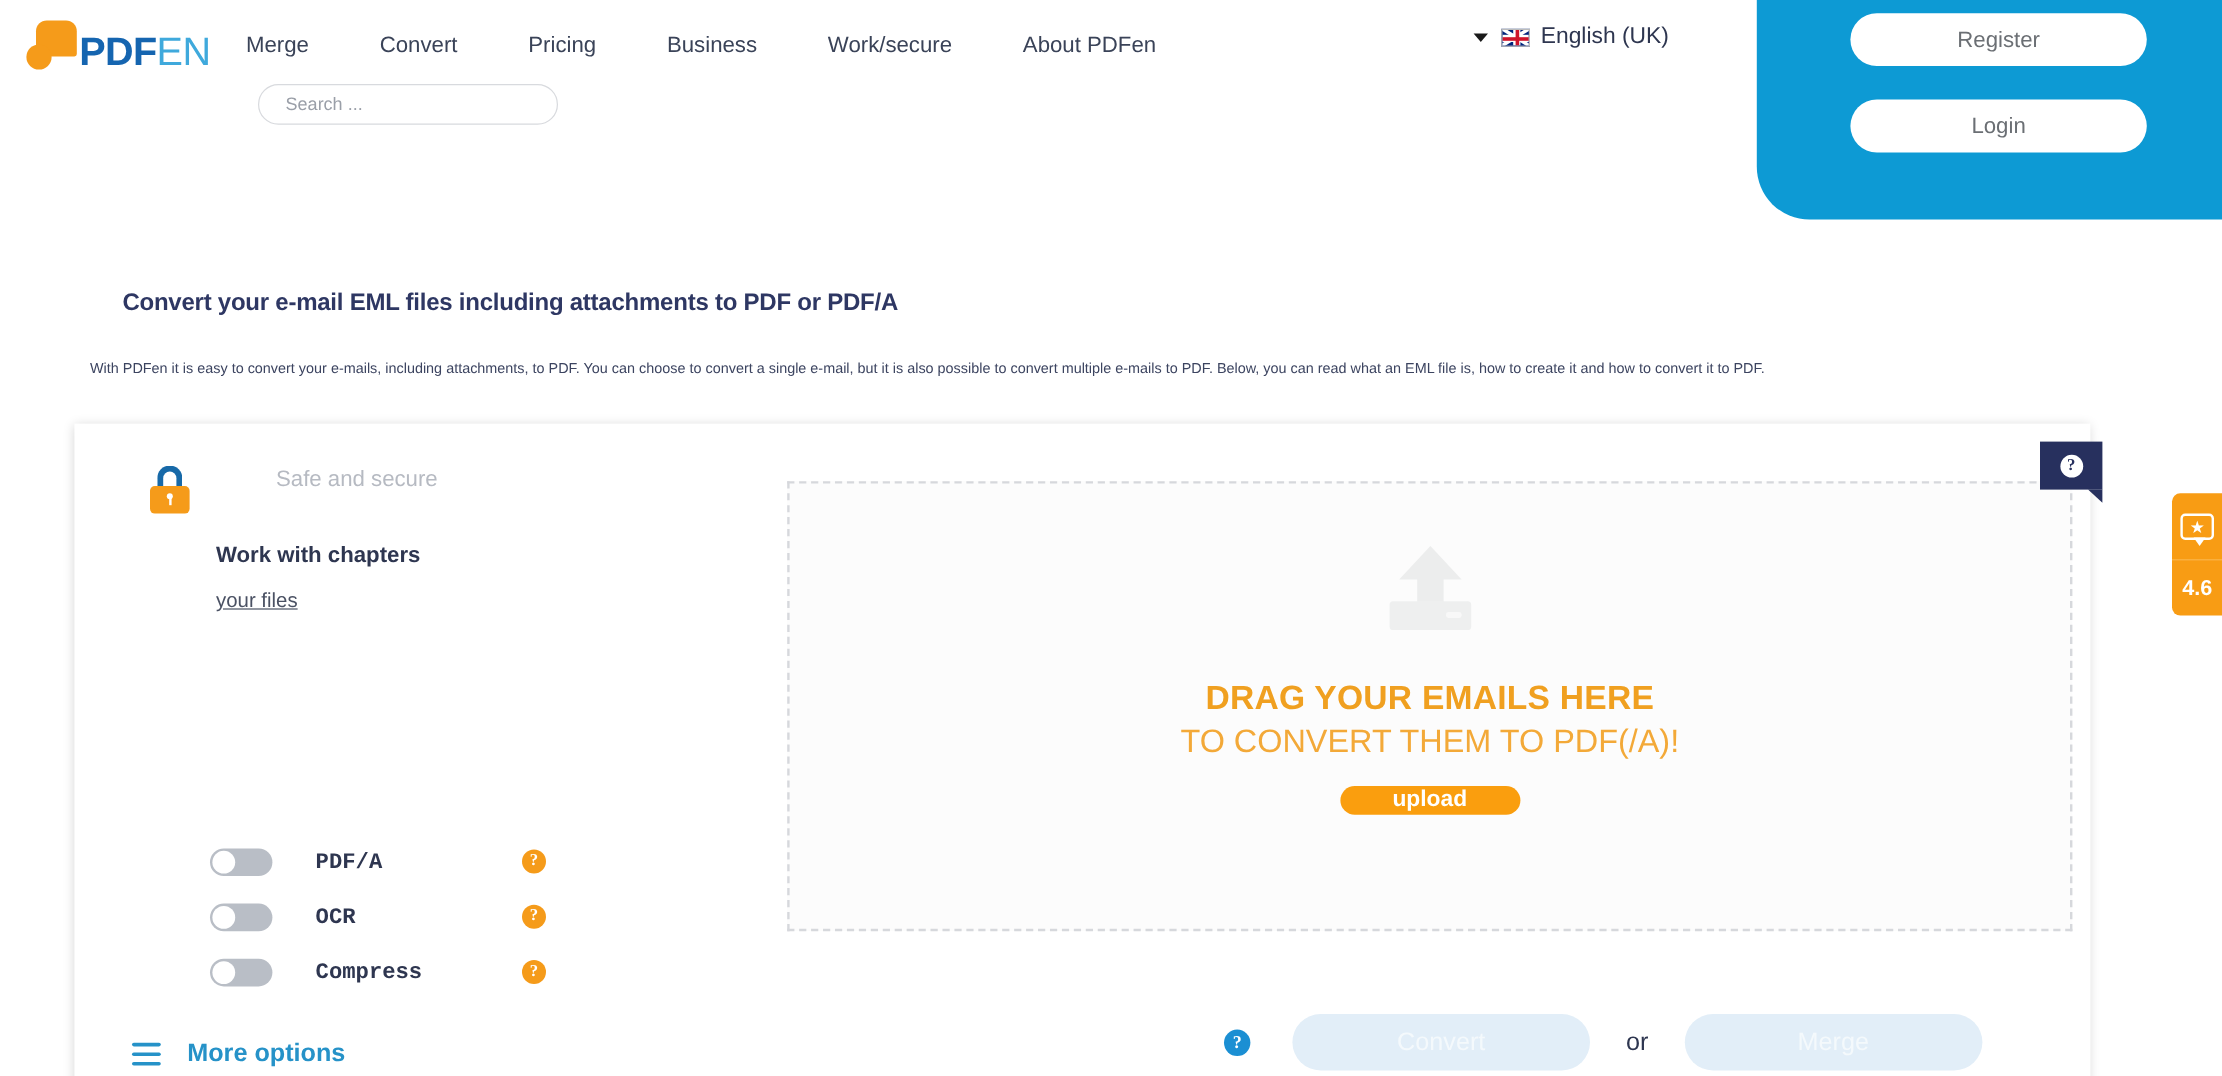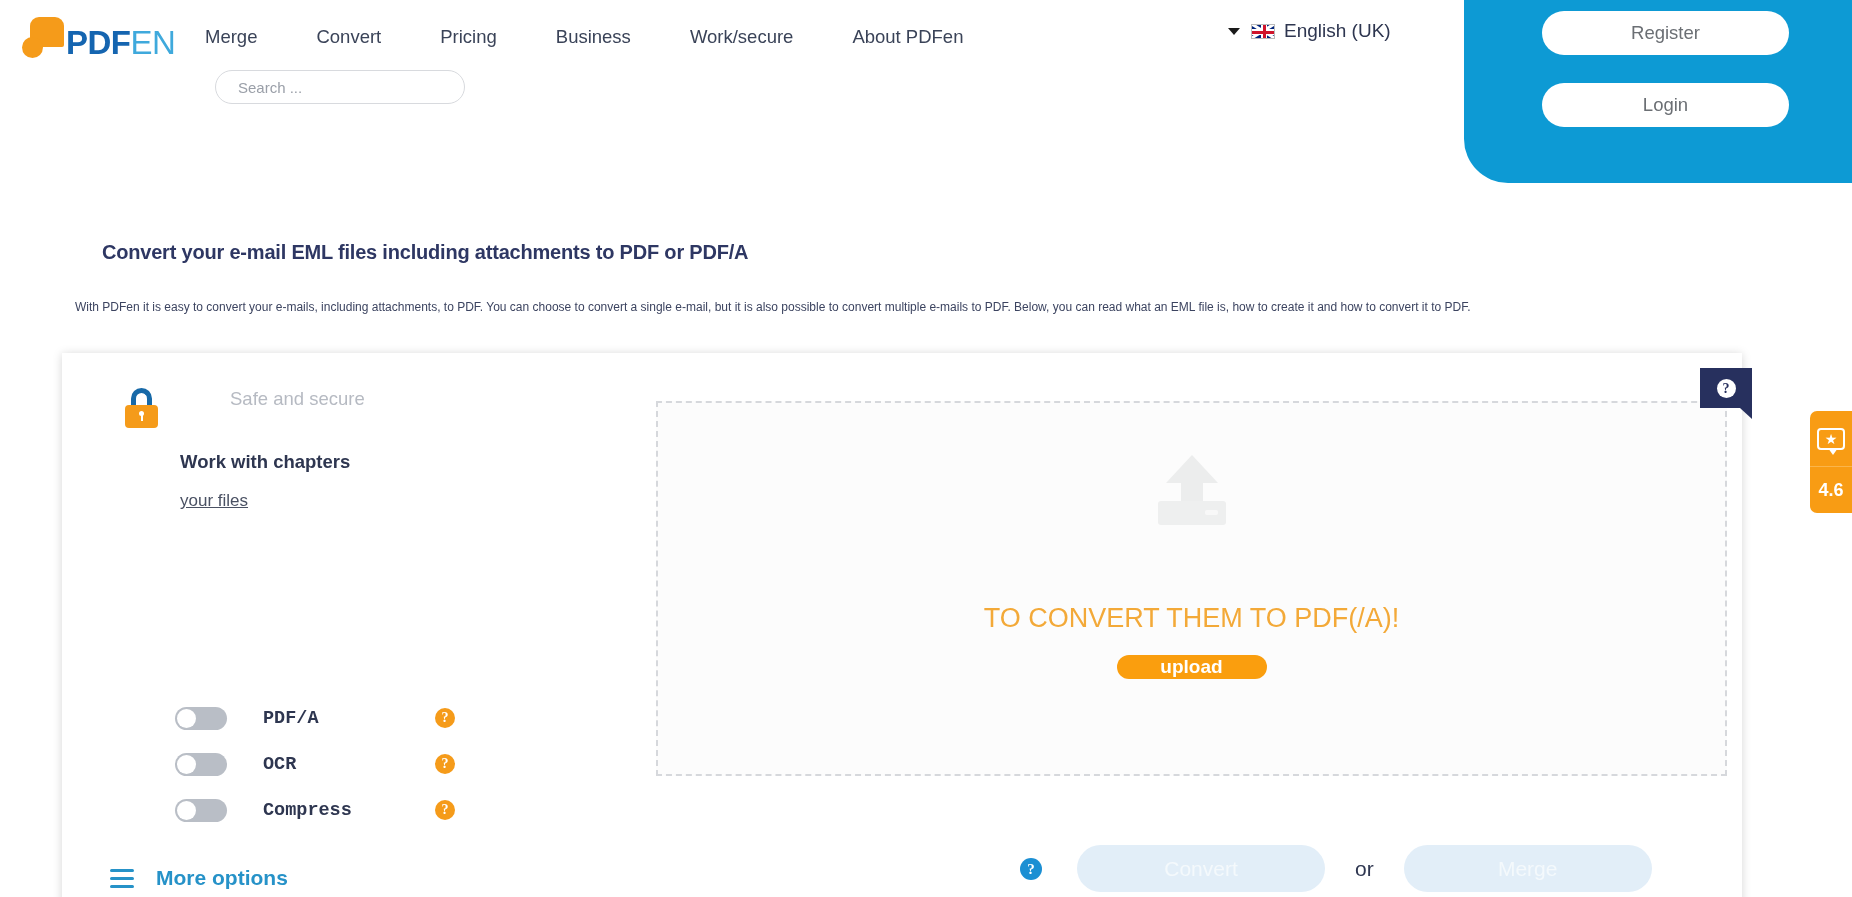--- a/index.html
+++ b/index.html
@@ -654,20 +654,21 @@
     <div class="opt-label">Compress</div>
     <div class="help-orange">?</div>
   </div>
 
   <div class="dropzone">
     <div class="upload-graphic">
       <div class="ug-arrow"></div>
       <div class="ug-stem"></div>
       <div class="ug-tray"></div>
     </div>
+    <div class="drop-title">DRAG YOUR EMAILS HERE</div>
     <div class="drop-sub">TO CONVERT THEM TO PDF(/A)!</div>
     <button class="upload-btn">upload</button>
   </div>
 </div>
 
 <div class="more-options">
   <div class="burger">
     <span></span>
       <span></span>
       <span></span>

